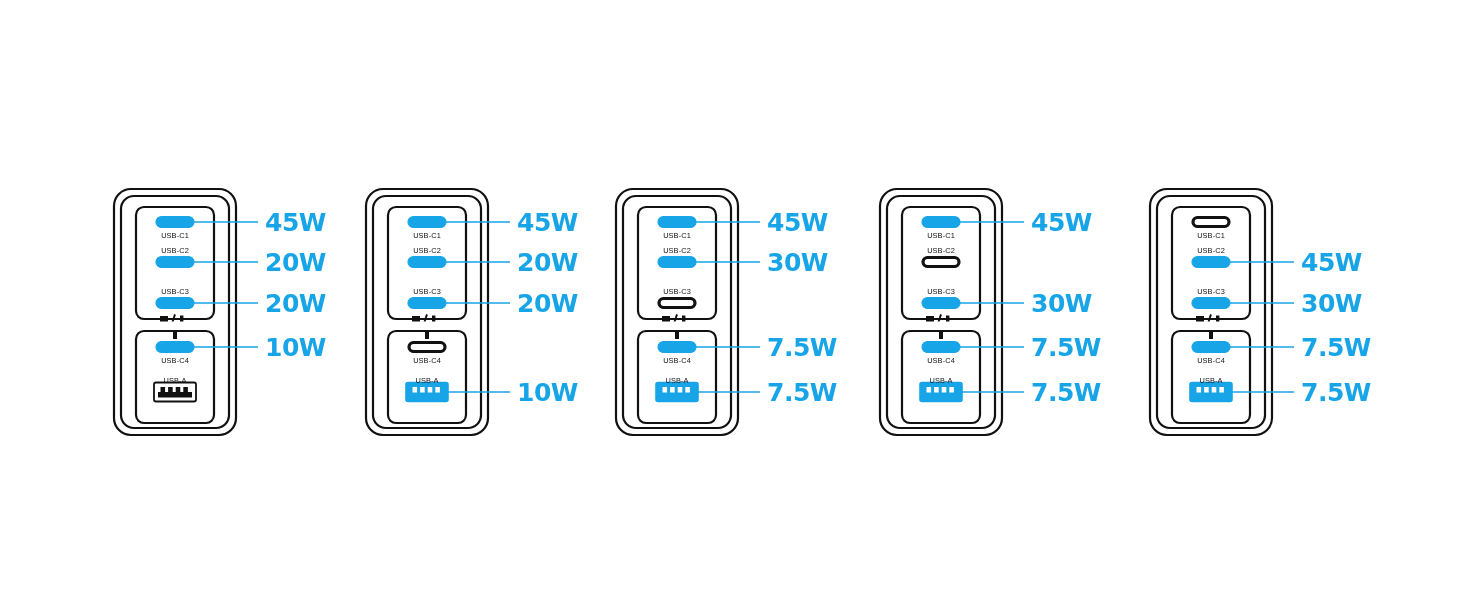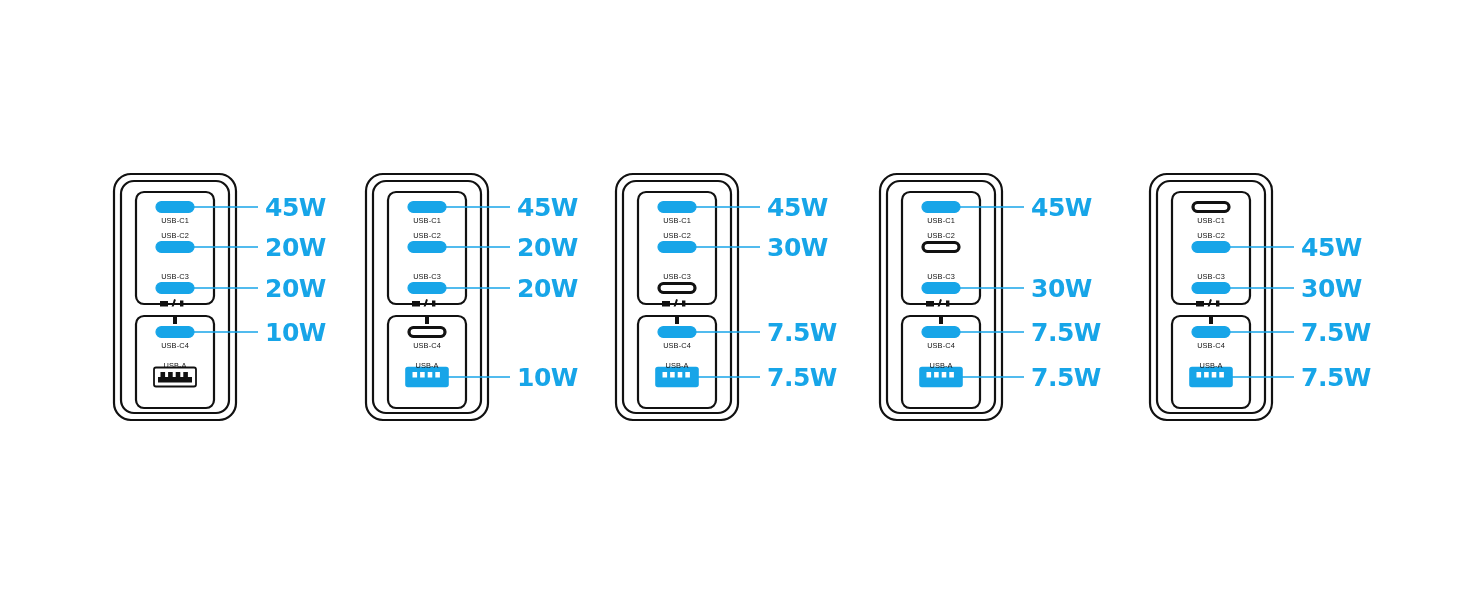--- a/index.html
+++ b/index.html
@@ -13,21 +13,21 @@
     font-family: "Liberation Sans", sans-serif;
     overflow: hidden;
   }
   #diagram-root {
     position: relative;
     width: 1464px;
     height: 600px;
   }
   .charger-variant {
     position: absolute;
-    top: 170px;
+    top: 185px;
   }
   .charger-svg {
     display: block;
     overflow: visible;
   }
   .watt-label {
     font-family: "DejaVu Sans", sans-serif;
     font-weight: bold;
     font-size: 25px;
     letter-spacing: -0.5px;

